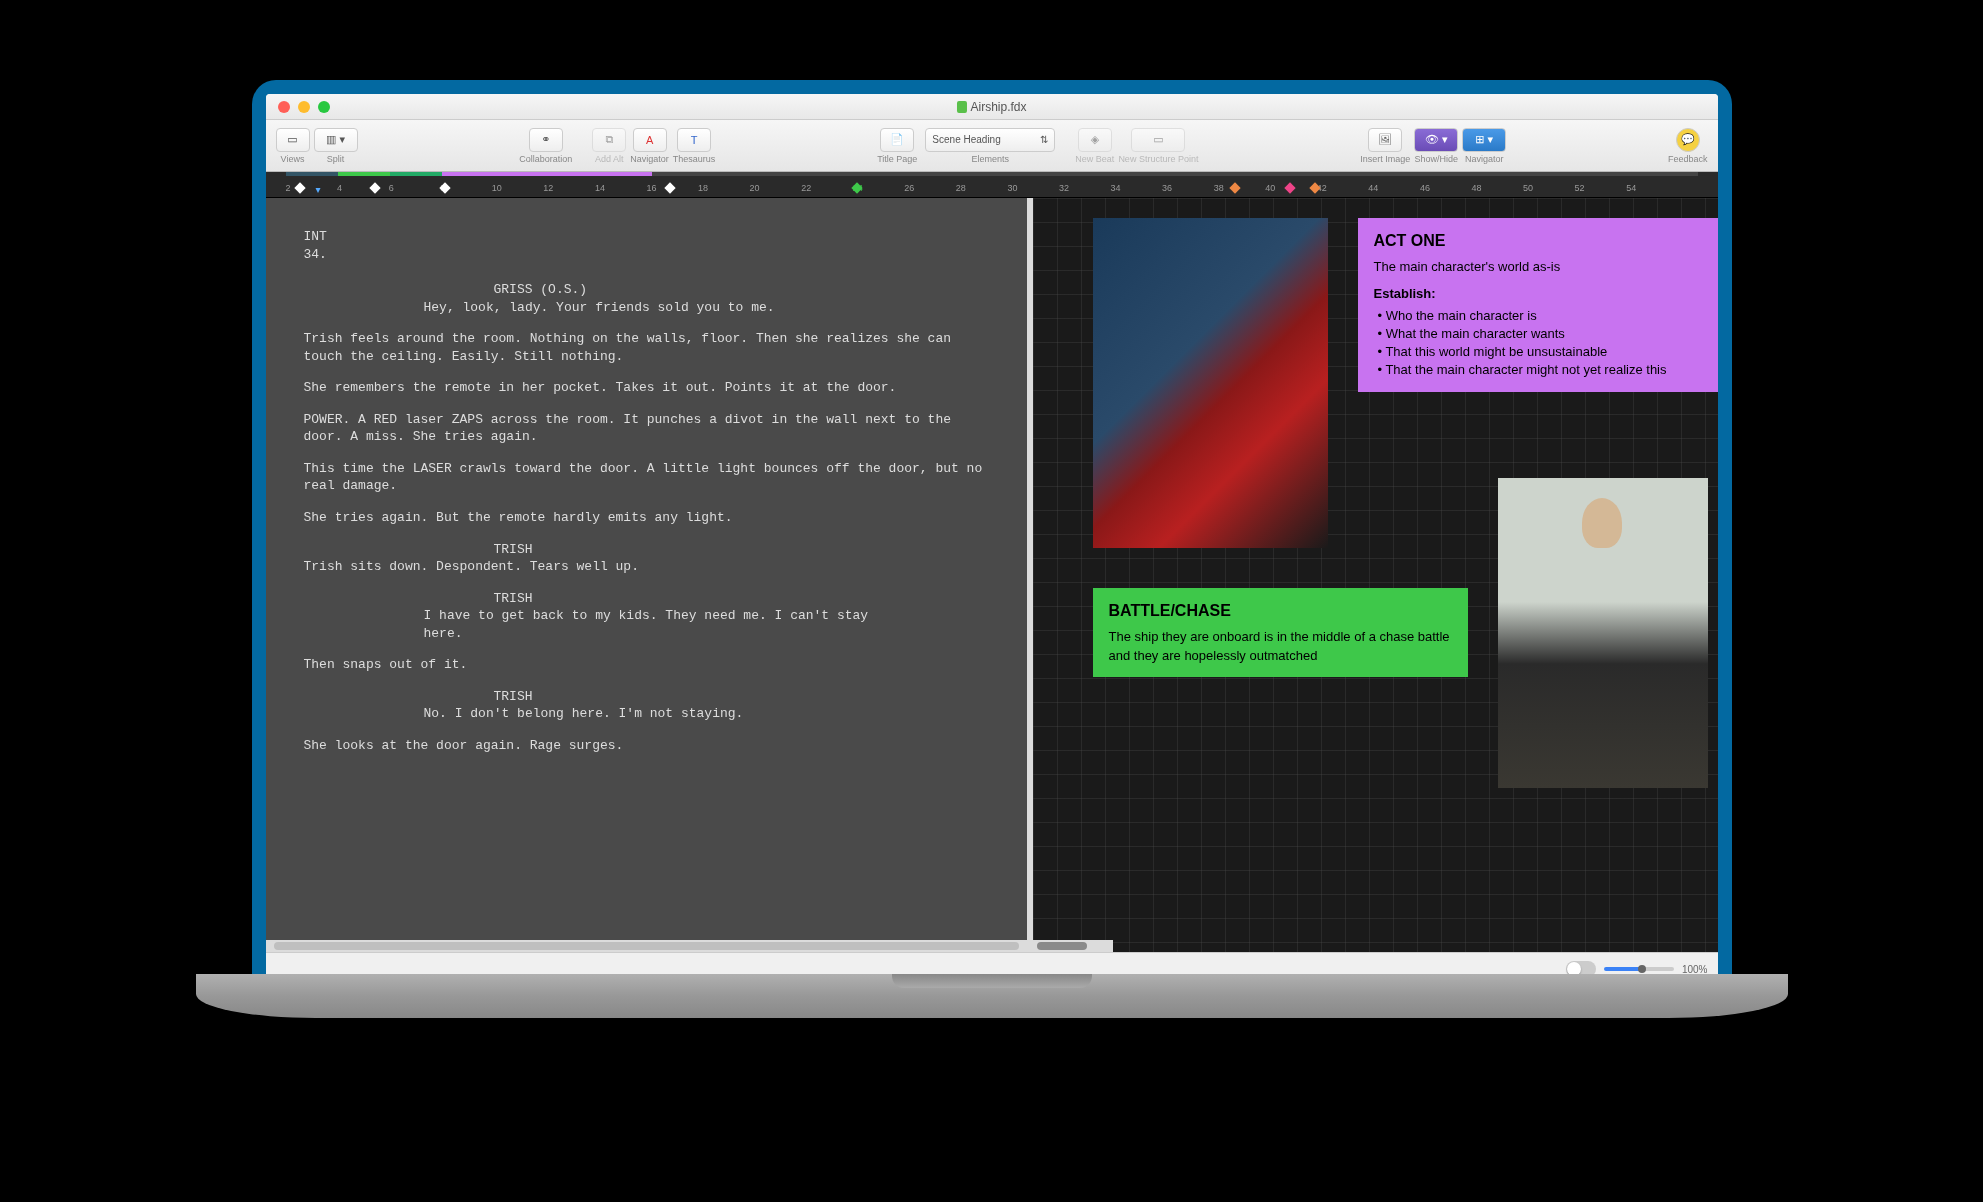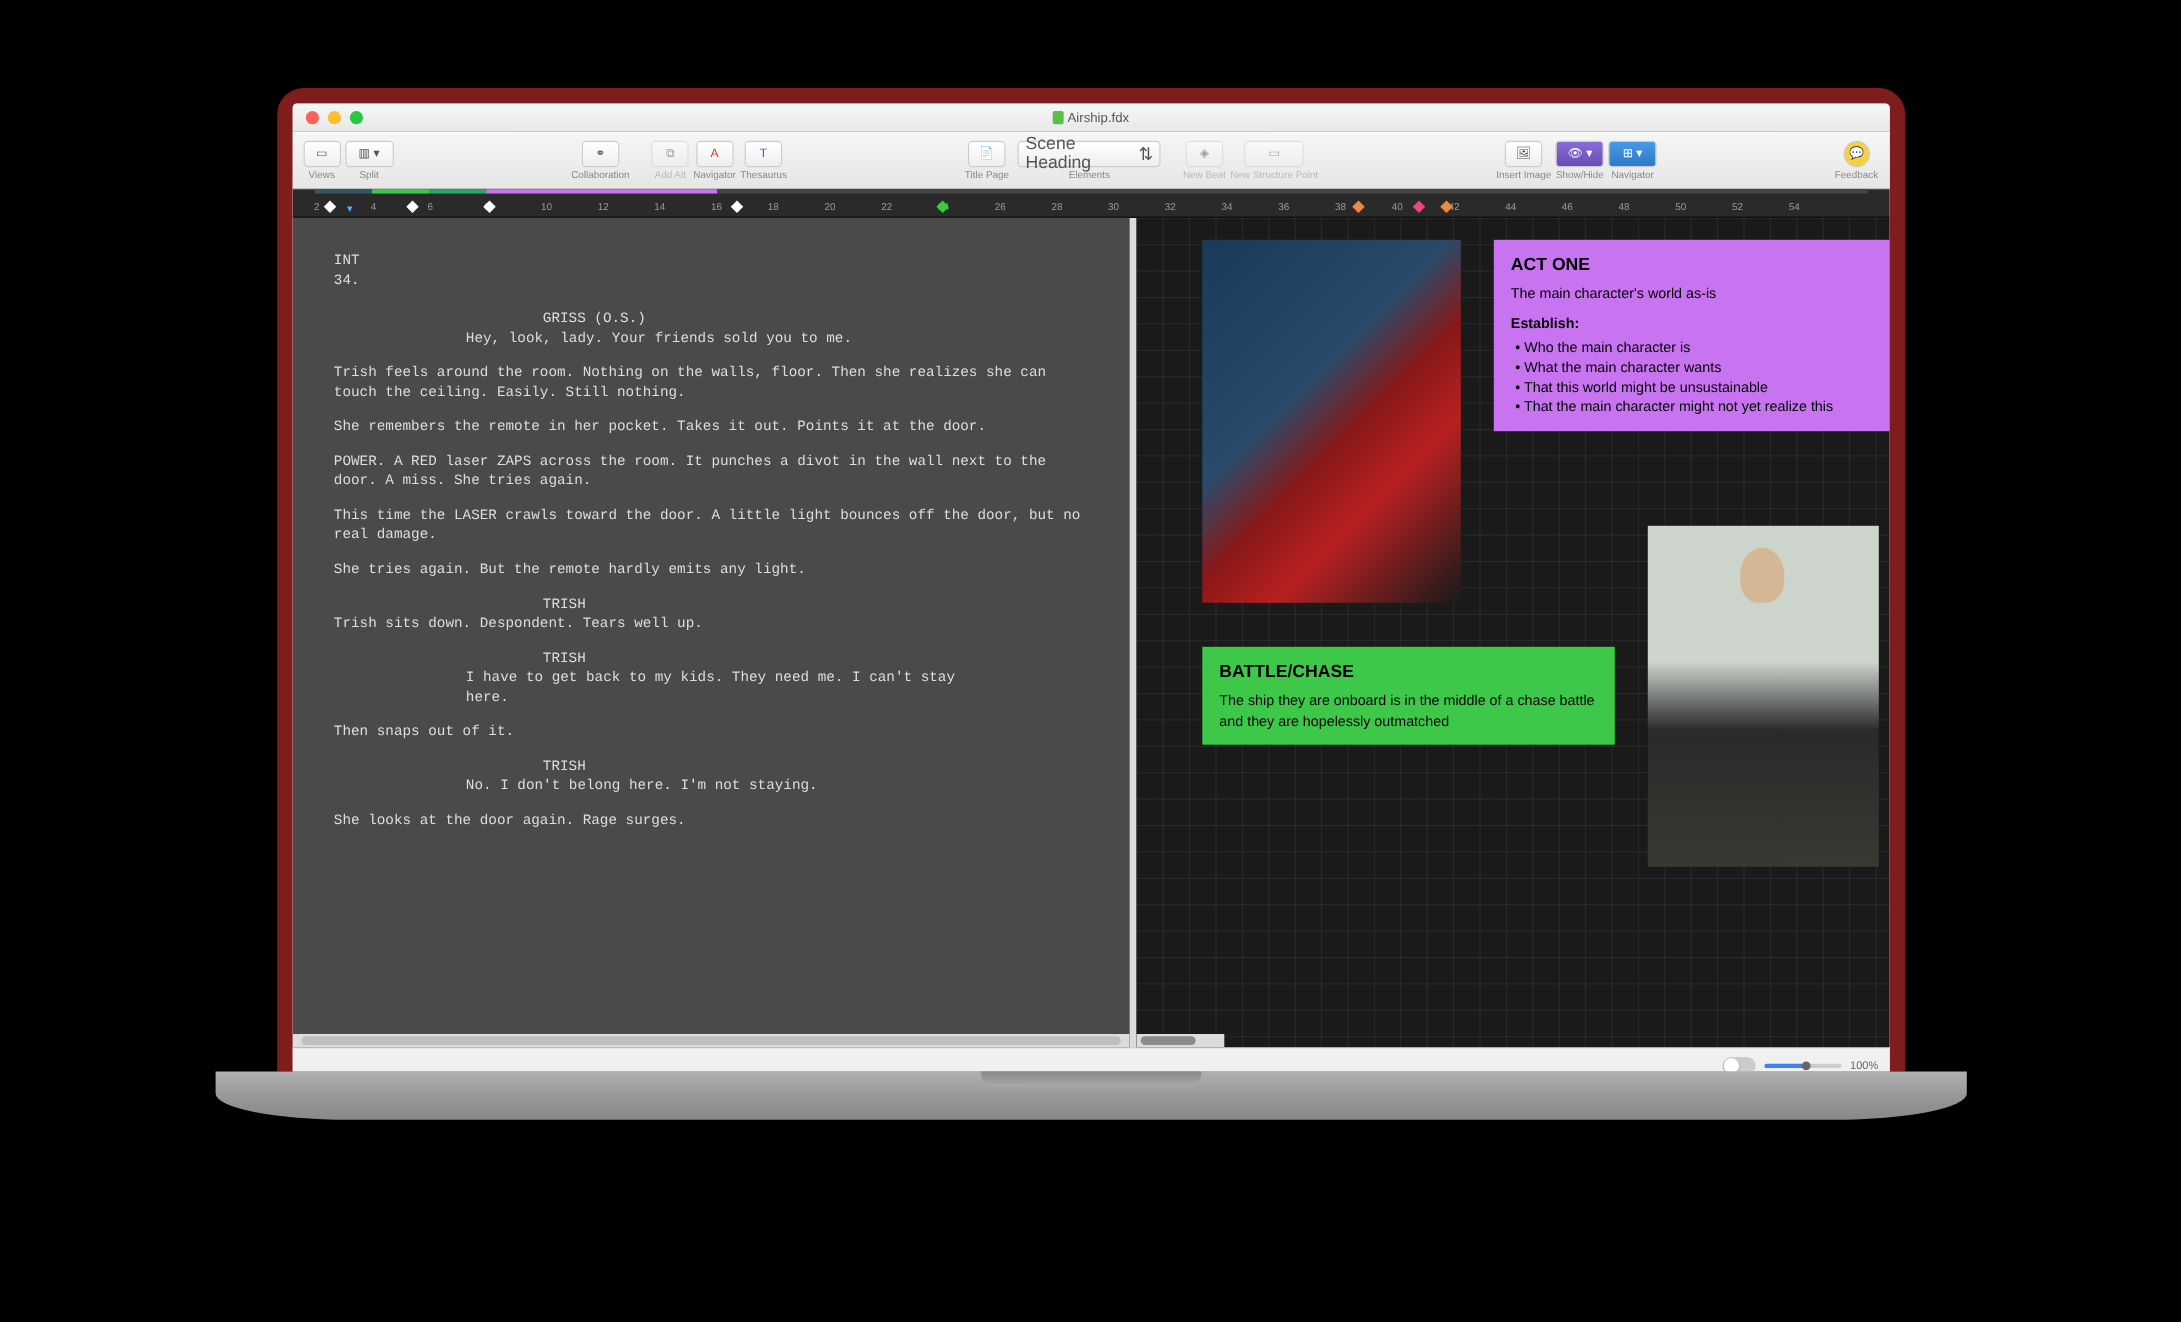--- a/index.html
+++ b/index.html
@@ -11,21 +11,21 @@
   display: flex;
   align-items: flex-start;
   justify-content: center;
   padding-top: 80px;
 }
 .laptop {
   width: 1480px;
   position: relative;
 }
 .laptop-screen-bezel {
-  background: #7f1d1d;
+  background: #0369a1;
   border-radius: 24px 24px 0 0;
   padding: 14px 14px 0 14px;
   box-shadow: 0 0 40px rgba(0,0,0,0.6);
 }
 .laptop-screen {
   background: #ececec;
   border-radius: 4px 4px 0 0;
   overflow: hidden;
   height: 880px;
   position: relative;
@@ -96,21 +96,21 @@
   background: linear-gradient(#fff,#eee);
   border: 1px solid #ccc;
   border-radius: 4px;
   display: flex;
   align-items: center;
   justify-content: center;
   font-size: 11px;
   color: #555;
 }
 .tb.wide { width: 54px; }
-.tb.wider { width: 130px; padding: 0 6px; font-size: 16px; justify-content: space-between; }
+.tb.wider { width: 130px; padding: 0 6px; font-size: 10px; justify-content: space-between; }
 .tb-label { font-size: 9px; color: #888; }
 .tool-spacer-sm { width: 20px; }
 .tool-flex { flex: 1; }
 .ruler {
   height: 26px;
   background: #2a2a2a;
   display: flex;
   align-items: center;
   color: #999;
   font-size: 9px;

